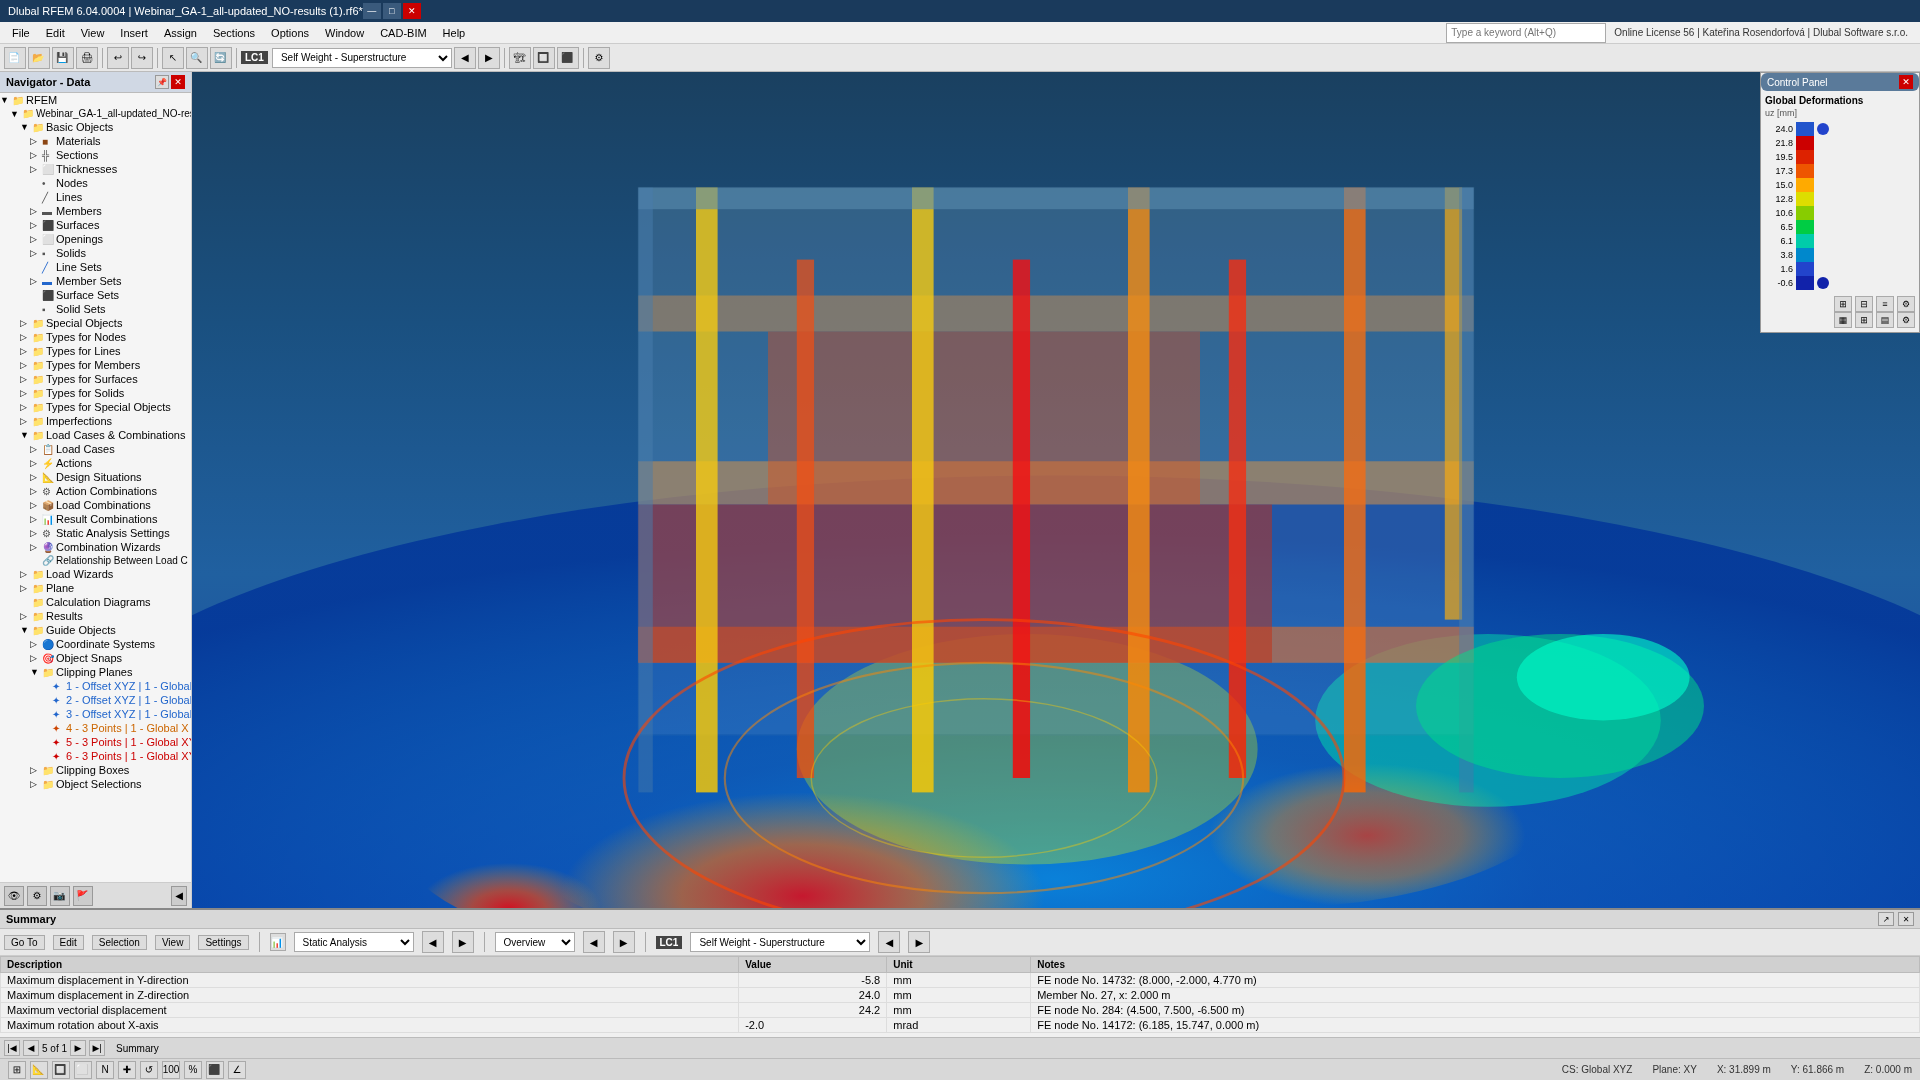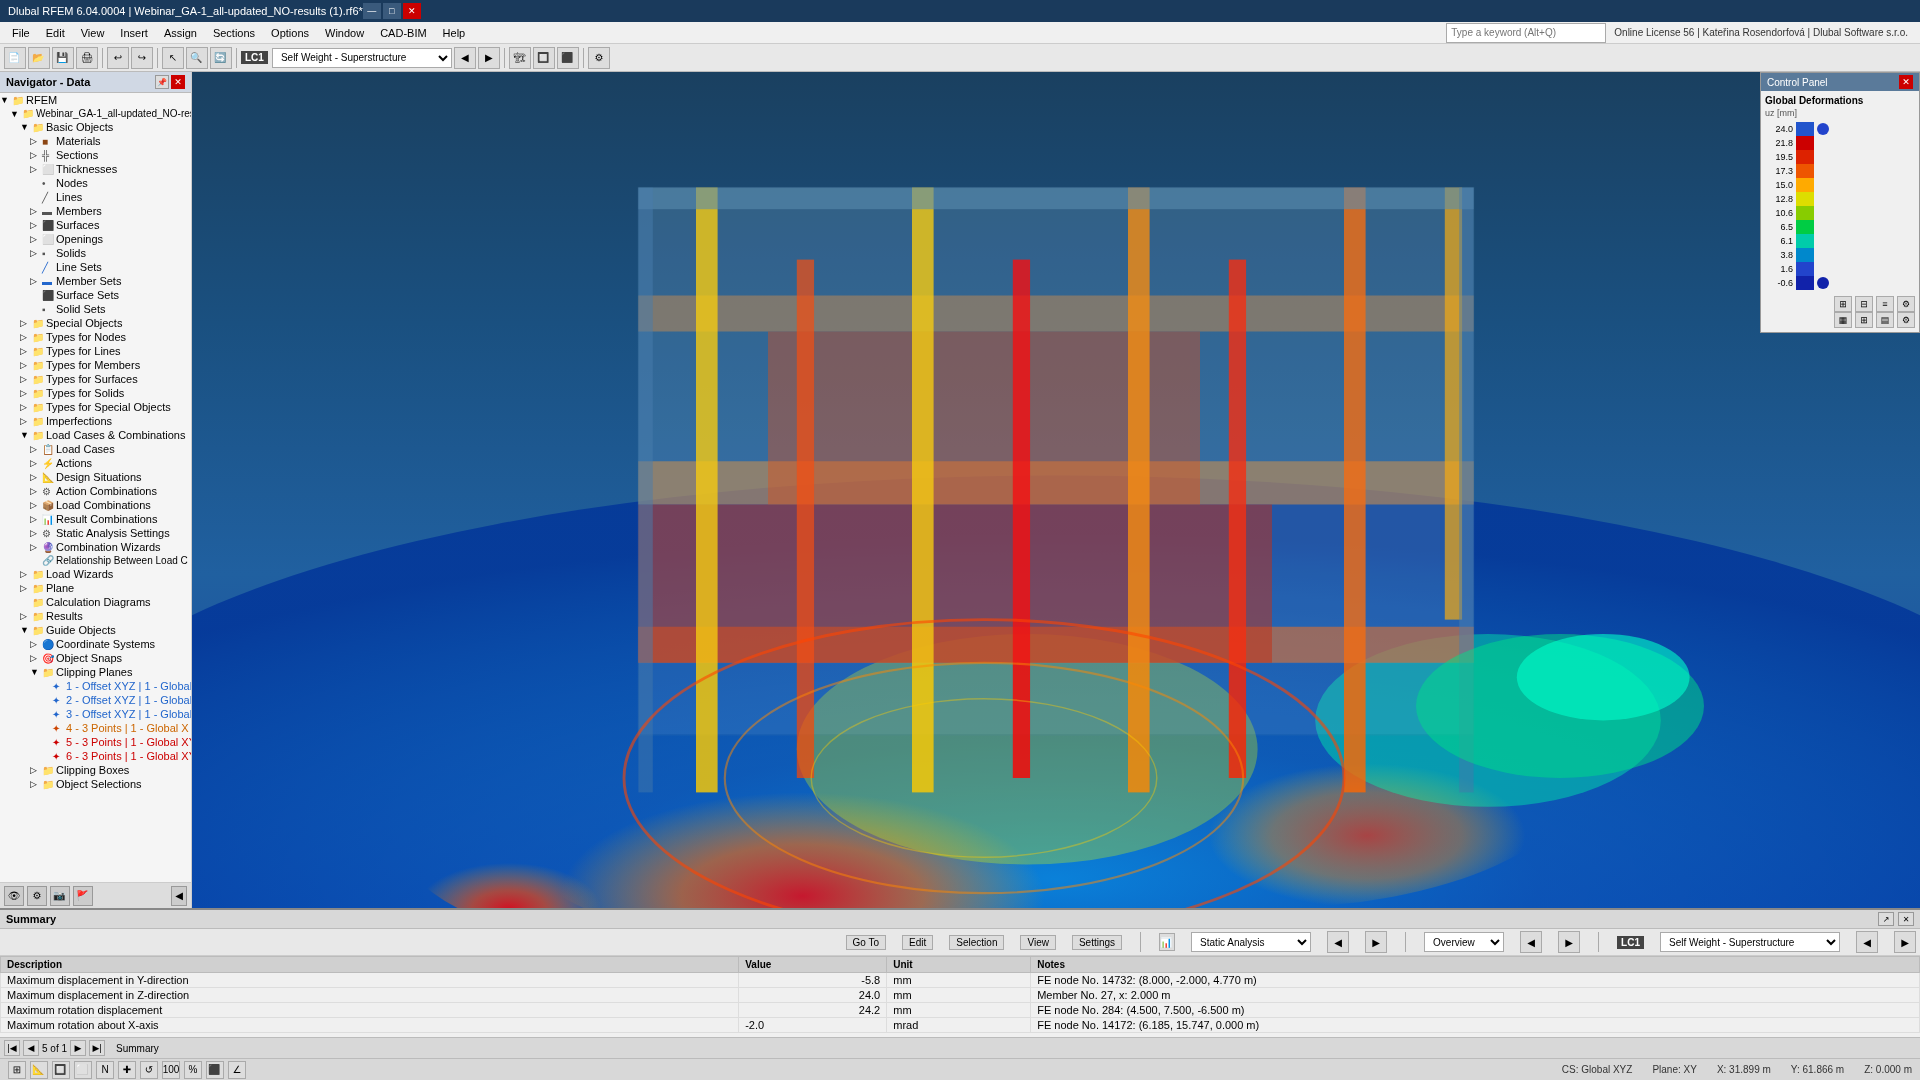--- a/index.html
+++ b/index.html
@@ -36,35 +36,35 @@
     .nav-tree-item .indent { display: inline-block; width: 10px; flex-shrink: 0; }
     .nav-tree-item .arrow { width: 12px; font-size: 9px; flex-shrink: 0; }
     .nav-tree-item .icon { width: 14px; flex-shrink: 0; font-size: 10px; }
     .nav-tree-item .label { font-size: 11px; }
 
     
     #viewport { flex: 1; position: relative; overflow: hidden; background: #1a4a7a; }
 
     
     #control-panel { position: absolute; right: 0; top: 0; width: 160px; background: #f0f0f0; border: 1px solid #999; font-size: 10px; }
-    #cp-header { background: #5a7a9a; color: #fff; padding: 2px 6px; display: flex; justify-content: space-between; align-items: center; }
+    #cp-header { background: #5a7a9a; color: #fff; padding: 2px 6px; display: flex; justify-content: space-between; align-items: center; border-radius: 6px; }
     #cp-close { background: #c00; color: #fff; border: none; width: 14px; height: 14px; cursor: pointer; font-size: 9px; }
     #cp-content { padding: 4px; }
     #cp-title { font-weight: bold; font-size: 10px; margin-bottom: 2px; }
     #cp-subtitle { font-size: 9px; color: #555; margin-bottom: 4px; }
     .color-scale { display: flex; flex-direction: column; gap: 0; }
     .scale-row { display: flex; align-items: center; gap: 3px; height: 14px; }
     .scale-bar { width: 18px; height: 14px; }
     .scale-val { font-size: 9px; width: 28px; text-align: right; }
 
     
     #bottom-panel { height: 150px; background: #f0f0f0; border-top: 2px solid #888; display: flex; flex-direction: column; }
     #bottom-header { display: flex; align-items: center; justify-content: space-between; background: #d8d8d8; padding: 2px 6px; border-bottom: 1px solid #bbb; }
     #bottom-title { font-weight: bold; font-size: 11px; }
-    #bottom-toolbar { display: flex; align-items: center; gap: 16px; padding: 2px 4px; border-bottom: 1px solid #ccc; background: #e8e8e8; justify-content: flex-end; }
+    #bottom-toolbar { display: flex; align-items: center; gap: 8px; padding: 2px 4px; border-bottom: 1px solid #ccc; background: #e8e8e8; }
     .bt-btn { padding: 1px 6px; background: #ddd; border: 1px solid #aaa; cursor: pointer; font-size: 10px; }
     .analysis-combo { height: 20px; background: #fff; border: 1px solid #aaa; padding: 0 4px; font-size: 10px; min-width: 120px; }
     .overview-combo { height: 20px; background: #fff; border: 1px solid #aaa; padding: 0 4px; font-size: 10px; min-width: 80px; }
     #results-table { flex: 1; overflow-y: auto; }
     #results-table table { width: 100%; border-collapse: collapse; font-size: 11px; }
     #results-table th { background: #d0d0d0; border: 1px solid #bbb; padding: 2px 6px; text-align: left; font-weight: bold; font-size: 10px; position: sticky; top: 0; }
     #results-table td { border: 1px solid #ddd; padding: 1px 6px; }
 
     
     #statusbar { height: 22px; background: #d8d8d8; border-top: 1px solid #bbb; display: flex; align-items: center; padding: 0 8px; font-size: 10px; gap: 20px; }
@@ -778,21 +778,21 @@
               <td>mm</td>
               <td>FE node No. 14732: (8.000, -2.000, 4.770 m)</td>
             </tr>
             <tr>
               <td>Maximum displacement in Z-direction</td>
               <td style="text-align: right;">24.0</td>
               <td>mm</td>
               <td>Member No. 27, x: 2.000 m</td>
             </tr>
             <tr>
-              <td>Maximum rotation displacement</td>
+              <td>Maximum vectorial displacement</td>
               <td style="text-align: right;">24.2</td>
               <td>mm</td>
               <td>FE node No. 284: (4.500, 7.500, -6.500 m)</td>
             </tr>
             <tr>
               <td>Maximum rotation about X-axis</td>
               <td style="text-align: left;">-2.0</td>
               <td>mrad</td>
               <td>FE node No. 14172: (6.185, 15.747, 0.000 m)</td>
             </tr>

